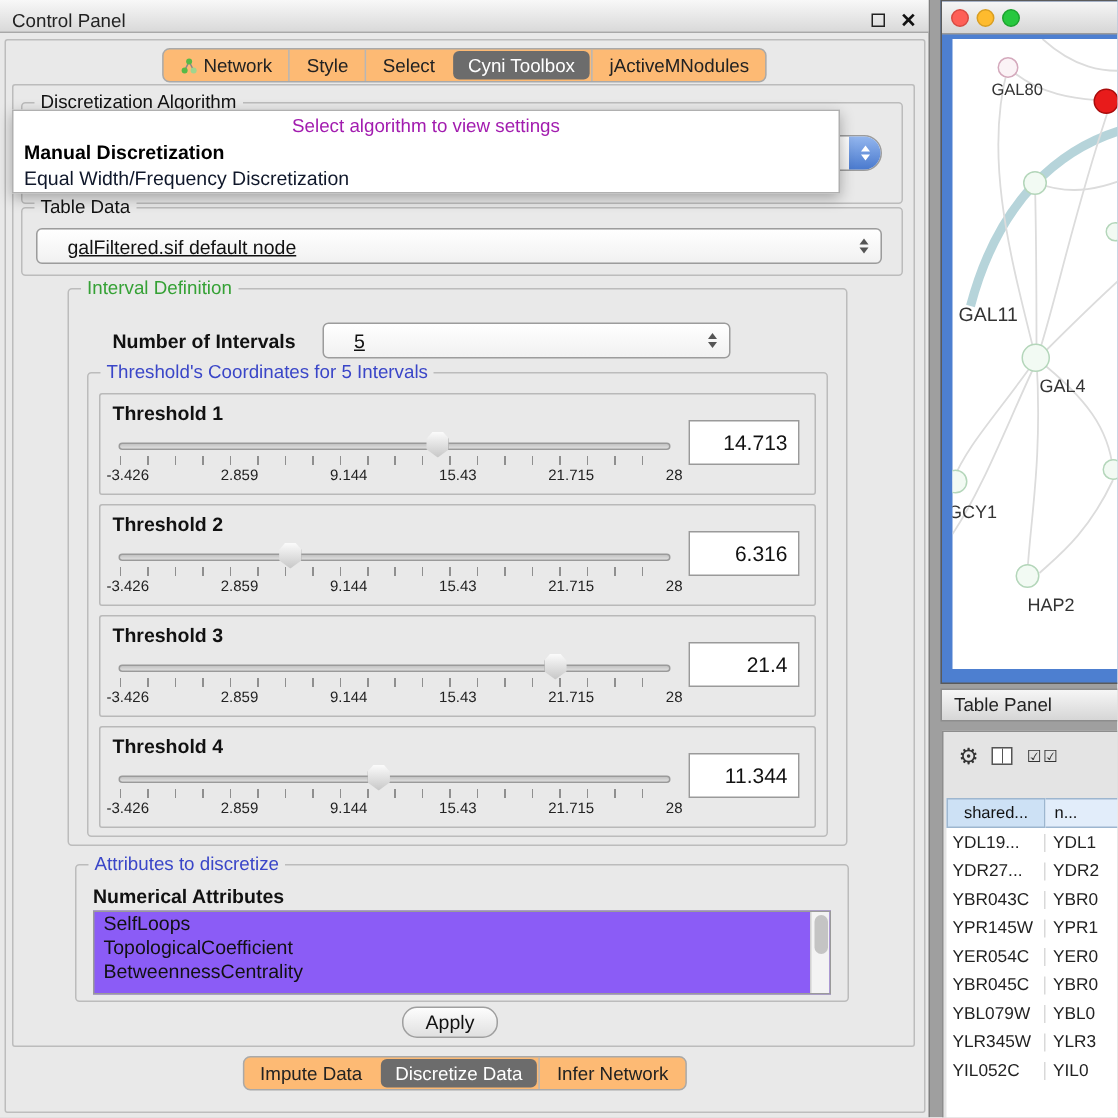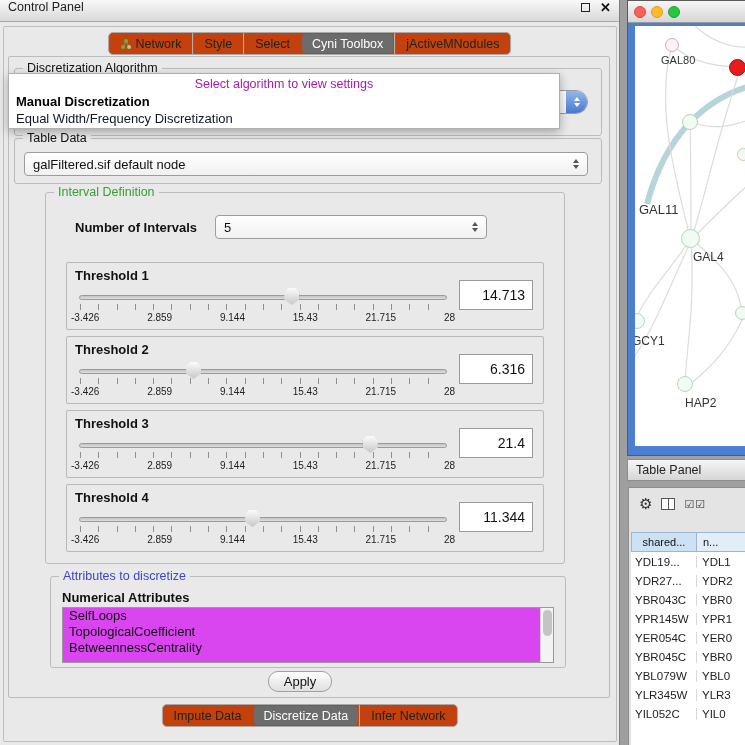--- a/index.html
+++ b/index.html
@@ -4,48 +4,48 @@
 <style>
   * { margin:0; padding:0; box-sizing:border-box; }
   html,body { width:745px; height:745px; }
   body { font-family:"Liberation Sans", sans-serif; }
   .desktop { position:relative; width:745px; height:745px; background:#9f9f9f; overflow:hidden; }
 
   
   .cp { position:absolute; left:0; top:0; width:620px; height:745px; background:#e9e9e9; border-right:1px solid #7e7e7e; }
   .cp-titlebar { position:absolute; left:0; top:0; right:0; height:22px;
     background:linear-gradient(#f8f8f8,#d9d9d9); border-bottom:1px solid #a8a8a8;
-    display:flex; align-items:flex-start; padding:0 8px; font-size:12.5px; color:#222; }
+    display:flex; align-items:flex-end; padding:0 8px; font-size:12.5px; color:#222; }
   .winbtns { margin-left:auto; display:flex; align-items:center; gap:10px; }
   .btn-max { width:9px; height:9px; border:1.5px solid #222; display:inline-block; }
   .btn-close { font-size:13px; font-weight:bold; color:#111; cursor:default; }
 
   .cp-outer-frame { position:absolute; left:3px; top:26px; width:614px; height:716px; border:1px solid #bdbdbd; border-radius:2px; }
   .content-frame { position:absolute; left:8px; top:56px; width:602px; height:642px; border:1px solid #bcbcbc; border-radius:2px; background:#e9e9e9; }
 
   
   .tabbar { position:absolute; left:50%; transform:translateX(-50%); display:flex; align-items:stretch;
-    background:#c2410c; border:1px solid #a9a9a9; border-radius:5px; height:23px; font-size:12.5px; color:#222; z-index:5; }
+    background:#fdba74; border:1px solid #a9a9a9; border-radius:5px; height:23px; font-size:12.5px; color:#222; z-index:5; }
   .tabbar-top { top:32px; }
   .tabbar-bottom { top:704px; }
   .tab { display:flex; align-items:center; gap:4px; padding:0 11px; white-space:nowrap; }
   .tab + .tab { border-left:1px solid #b6b6b6; }
   .tab.selected { background:#6c6c6c; color:#fff; border-radius:4px; margin:1px; padding:0 10px; border-left:none; }
   .tab-icon { width:12px; height:12px; }
 
   
   .group { position:absolute; border:1px solid #bcbcbc; border-radius:3px; }
   .group-title { position:absolute; top:-8px; left:8px; background:#e9e9e9; padding:0 4px; font-size:12.5px; color:#111; white-space:nowrap; }
   .title-green { color:#35a135; }
   .title-blue { color:#3a46c8; }
 
   
   .combo { position:absolute; height:24px; background:linear-gradient(#ffffff,#f1f1f1);
     border:1px solid #9c9c9c; border-radius:4px; font-size:13px; color:#111;
-    display:flex; align-items:center; padding-left:8px; }
+    display:flex; align-items:center; padding-left:20px;text-decoration:underline; }
   .combo-round { border-radius:12px; }
   .stepper-blue { position:absolute; right:0; top:0; bottom:0; width:21px; border-radius:0 11px 11px 0;
     background:linear-gradient(#93b6ee,#4a7ace); display:flex; flex-direction:column; align-items:center; justify-content:center; gap:2px; }
   .stepper-gray { position:absolute; right:4px; top:0; bottom:0; width:14px;
     display:flex; flex-direction:column; align-items:center; justify-content:center; gap:2px; }
   .arr { width:0; height:0; border-left:3.5px solid transparent; border-right:3.5px solid transparent; }
   .arr-up { border-bottom:4px solid #fff; }
   .arr-dn { border-top:4px solid #fff; }
   .stepper-gray .arr-up { border-bottom-color:#555; }
   .stepper-gray .arr-dn { border-top-color:#555; }
@@ -62,21 +62,21 @@
     background:linear-gradient(#fbfbfb,#c7c7c7); filter:drop-shadow(0 0 0.8px #666);
     clip-path:polygon(50% 100%, 0 68%, 0 26%, 26% 0, 74% 0, 100% 26%, 100% 68%); }
   .ticks { position:absolute; left:1px; right:1px; top:17px; height:6px;
     background-image:repeating-linear-gradient(to right,#8f8f8f 0 1px,transparent 1px 18.3px); }
   .scale { position:absolute; left:-8px; right:-8px; top:25px; display:flex; justify-content:space-between;
     font-size:10px; color:#222; }
   .th-value { position:absolute; left:392px; top:17px; width:74px; height:30px; border:1px solid #9a9a9a;
     background:#fff; font-family:"Liberation Sans",sans-serif; font-size:14px; color:#111; text-align:right; padding-right:7px; }
 
   
-  .listbox { position:absolute; left:62px; top:607px; width:492px; height:56px; background:#d946ef;
+  .listbox { position:absolute; left:62px; top:607px; width:492px; height:56px; background:#8b5cf6;
     border:1px solid #9a9a9a; overflow:hidden; }
   .list-item { font-size:13px; line-height:16px; padding-left:6px; color:#111; }
   .list-scroll { position:absolute; right:0; top:0; bottom:0; width:13px; background:#f3f3f3; border-left:1px solid #d0d0d0; }
   .list-thumb { position:absolute; left:1.5px; top:2px; width:9px; height:26px; background:#c4c4c4; border-radius:5px; }
 
   .apply-btn { position:absolute; left:268px; top:671px; width:64px; height:21px; border:1px solid #9f9f9f;
     border-radius:10px; background:linear-gradient(#fdfdfd,#e0e0e0); font-family:"Liberation Sans",sans-serif;
     font-size:13px; color:#111; }
 
   
@@ -186,20 +186,23 @@
     </div>
     <span class="field-label" style="left:75px; top:220px;">Number of Intervals</span>
     <div class="combo" style="left:215px; top:215px; width:272px;">
       <span>5</span>
       <span class="stepper-gray">
           <i class="arr arr-up"></i>
           <i class="arr arr-dn"></i>
         </span>
     </div>
 
+    <div class="group" style="left:58px; top:248px; width:494px; height:310px;">
+      <span class="group-title title-blue">Threshold's Coordinates for 5 Intervals</span>
+    </div>
 
     <div class="th-box" style="top:262px;">
       <span class="th-label">Threshold 1</span>
       <div class="slider">
         <div class="track"></div>
         <div class="thumb" style="left:calc(57.7% - 7px);"></div>
         <div class="ticks"></div>
         <div class="scale">
           <span>-3.426</span>
           <span>2.859</span>

